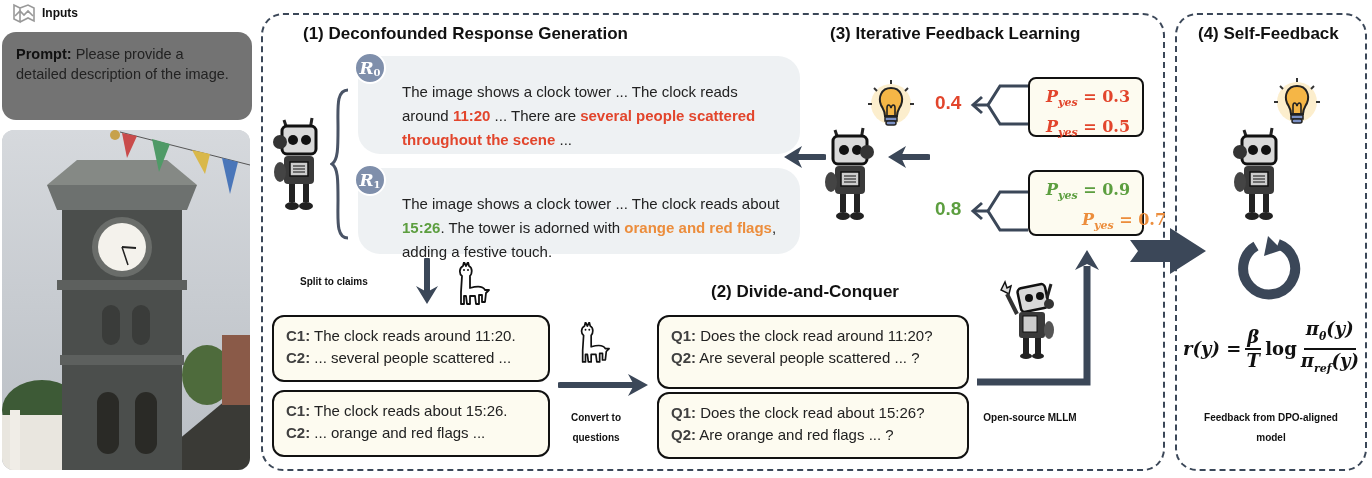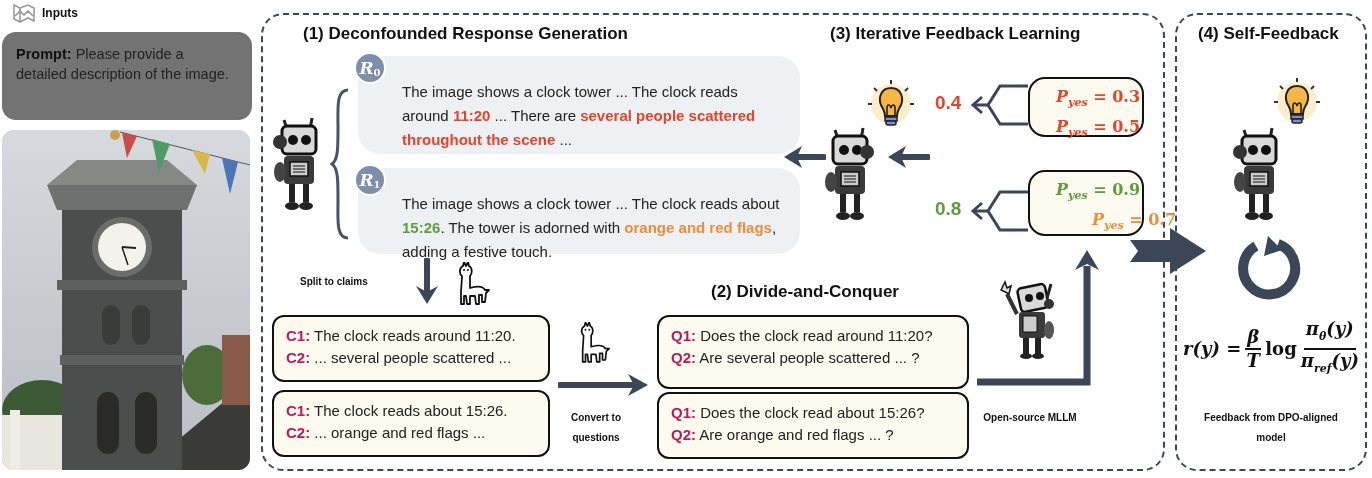--- a/index.html
+++ b/index.html
@@ -12,22 +12,22 @@
   .prompt-box { position: absolute; left: 2px; top: 32px; width: 250px; height: 88px; background: #737373; border-radius: 14px; padding: 12px 14px; font-size: 14.5px; line-height: 20px; color: #222; }
   .prompt-box b { color: #111; }
   .photo { position: absolute; left: 2px; top: 130px; width: 248px; height: 340px; border-radius: 12px; overflow: hidden; background: #c9ccd0; }
   .resp { position: absolute; background: #eef1f3; border-radius: 22px; padding: 24px 18px 10px 44px; font-size: 15px; line-height: 24px; color: #222; }
   .r-badge { position: absolute; width: 32px; height: 32px; border-radius: 50%; background: #7f8fab; border: 2.5px solid #fff; color: #fff; font-family: "DejaVu Serif", serif; font-style: italic; font-weight: bold; font-size: 17px; display: flex; align-items: center; justify-content: center; }
   .r-badge sub { font-size: 10px; font-style: normal; margin-top: 8px; }
   .red { color: #e2452c; font-weight: bold; }
   .green { color: #5c9e3f; font-weight: bold; }
   .orange { color: #ec8d3c; font-weight: bold; }
   .card { position: absolute; background: #fdfbf0; border: 2.5px solid #111; border-radius: 12px; padding: 8px 12px; font-size: 15px; line-height: 22px; color: #222; white-space: nowrap; }
-  .card b { color: #be185d; }
-  .pbox { position: absolute; background: #fdfbf0; border: 2.5px solid #111; border-radius: 17px; padding: 6px 26px; font-family: "DejaVu Serif", serif; font-weight: bold; font-size: 16px; line-height: 24px; white-space: nowrap; }
+  .card b { color: #404040; }
+  .pbox { position: absolute; background: #fdfbf0; border: 2.5px solid #111; border-radius: 8px; padding: 6px 16px; font-family: "DejaVu Serif", serif; font-weight: bold; font-size: 16px; line-height: 24px; white-space: nowrap; }
   .pbox i { font-style: italic; }
   .pbox sub { font-size: 11px; font-style: italic; }
   .label { position: absolute; font-weight: bold; font-size: 10px; text-align: center; color: #111; line-height: 20px; }
   .score { position: absolute; font-weight: bold; font-size: 19px; }
   .formula { position: absolute; font-family: "DejaVu Serif", serif; font-weight: bold; font-style: italic; font-size: 18px; color: #111; display: flex; align-items: center; gap: 4px; }
   .frac { display: inline-flex; flex-direction: column; align-items: center; line-height: 22px; }
   .frac .num { border-bottom: 2px solid #111; padding: 0 2px; }
   .frac sub { font-size: 11px; }
   .upright { font-style: normal; }
 </style>

